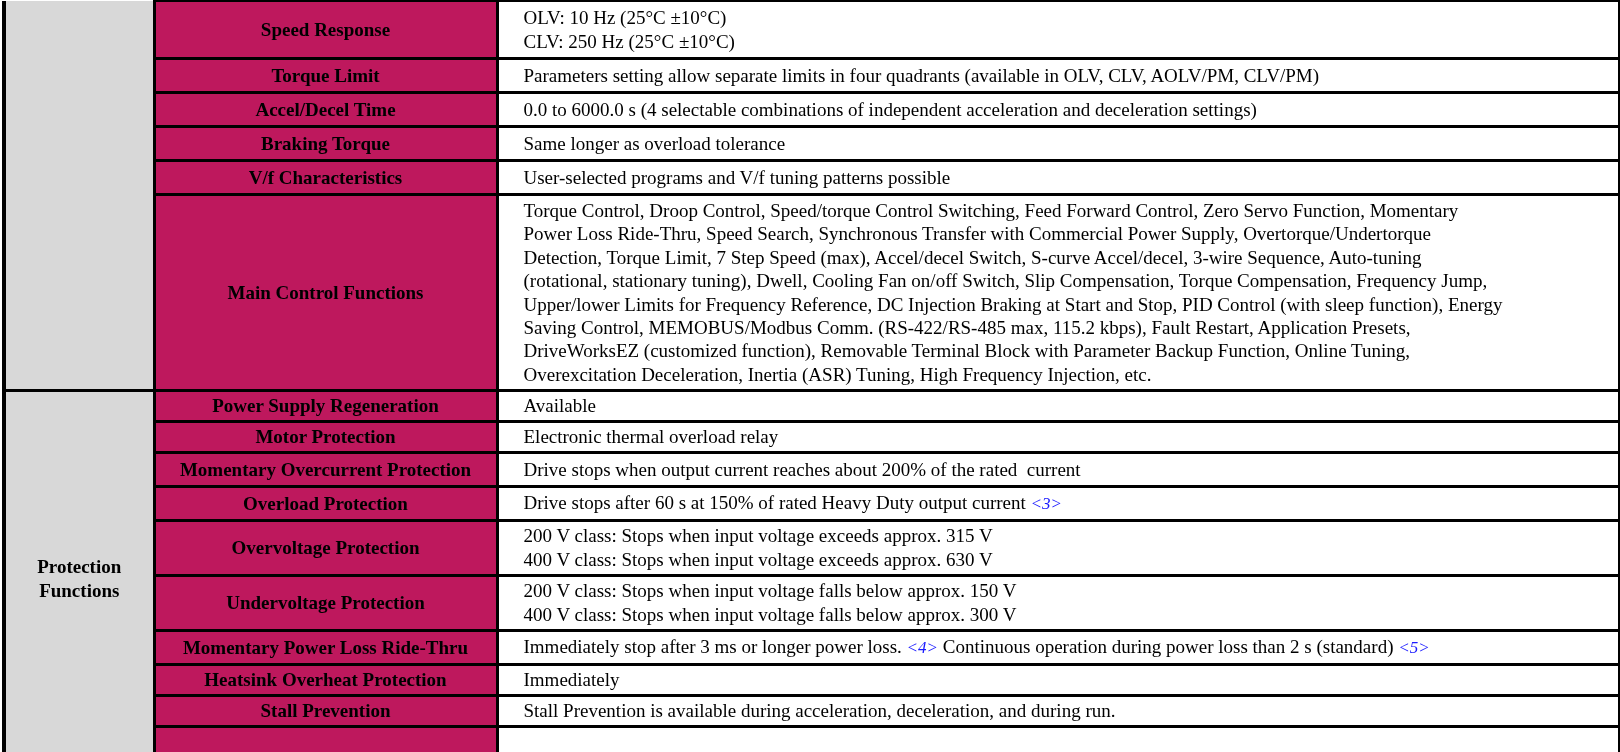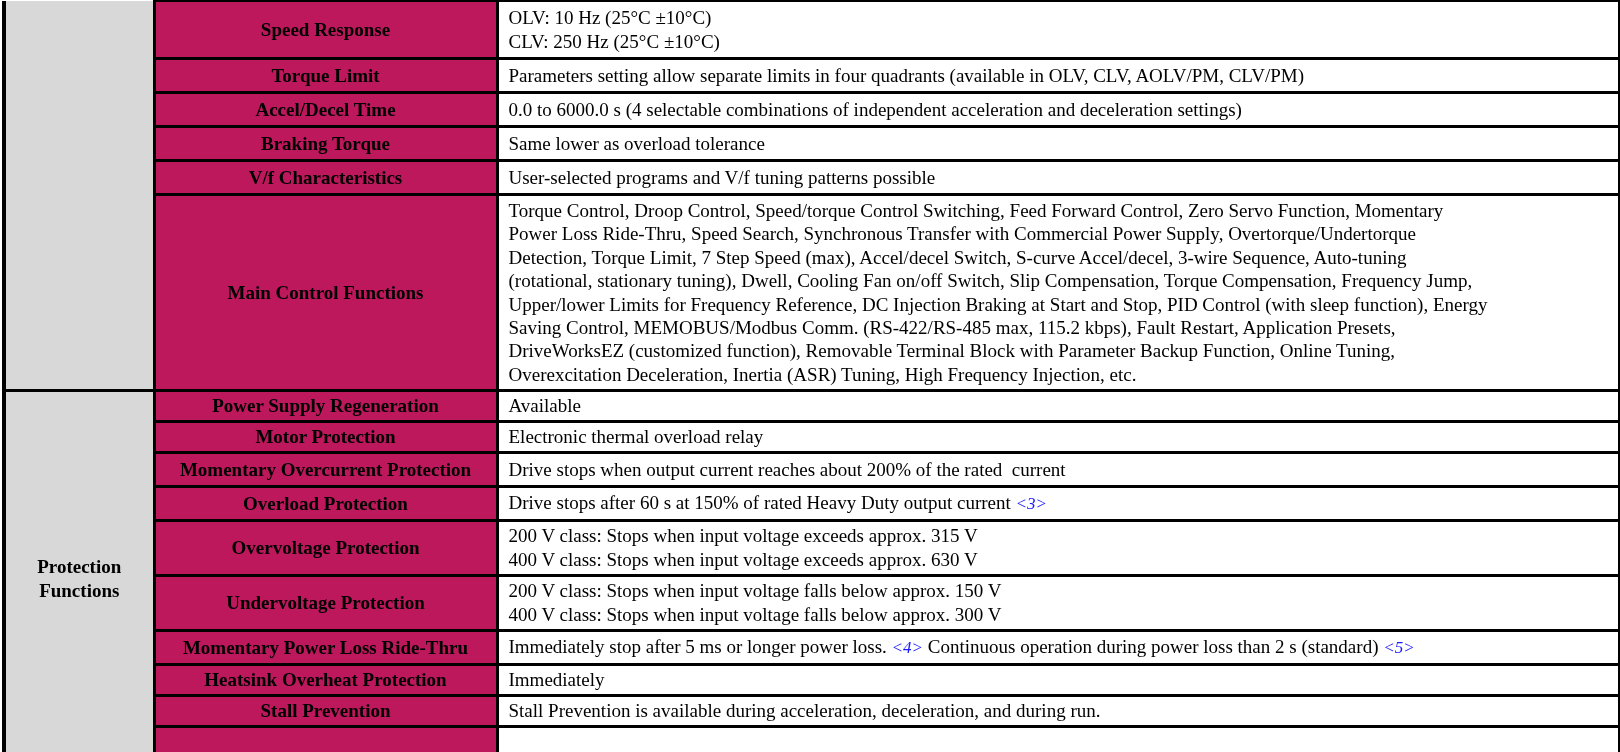--- a/index.html
+++ b/index.html
@@ -29,21 +29,21 @@
     }
     .spec-table td.item {
       background: #be185d;
       font-weight: bold;
       text-align: center;
       line-height: 24px;
     }
     .spec-table td.desc {
       background: #ffffff;
       text-align: left;
-      padding-left: 10px;
+      padding-left: 25px;
       padding-right: 4px;
       line-height: 24px;
       border-right: 4px solid #000;
     }
     .line { display: block; white-space: nowrap; }
     .ref {
       color: #1a1aff;
       font-style: italic;
       font-size: 17px;
     }
@@ -78,21 +78,21 @@
     </tr>
     <tr style="height:34px">
       <td class="item">Accel/Decel Time</td>
       <td class="desc">
           <span class="line">0.0 to 6000.0 s (4 selectable combinations of independent acceleration and deceleration settings)</span>
         </td>
     </tr>
     <tr style="height:34px">
       <td class="item">Braking Torque</td>
       <td class="desc">
-          <span class="line">Same lower as overload tolerance</span>
+          <span class="line">Same longer as overload tolerance</span>
         </td>
     </tr>
     <tr style="height:34px">
       <td class="item">V/f Characteristics</td>
       <td class="desc">
           <span class="line">User-selected programs and V/f tuning patterns possible</span>
         </td>
     </tr>
     <tr style="height:196px">
       <td class="item">Main Control Functions</td>
@@ -146,21 +146,21 @@
     <tr style="height:55px">
       <td class="item">Undervoltage Protection</td>
       <td class="desc">
         <span class="line">200 V class: Stops when input voltage falls below approx. 150 V</span>
         <span class="line">400 V class: Stops when input voltage falls below approx. 300 V</span>
       </td>
     </tr>
     <tr style="height:34px">
       <td class="item">Momentary Power Loss Ride-Thru</td>
       <td class="desc">
-        <span class="line"><span>Immediately stop after 5 ms or longer power loss.</span> <a class="ref">&lt;4&gt;</a> <span>Continuous operation during power loss than 2 s (standard)</span> <a class="ref">&lt;5&gt;</a></span>
+        <span class="line"><span>Immediately stop after 3 ms or longer power loss.</span> <a class="ref">&lt;4&gt;</a> <span>Continuous operation during power loss than 2 s (standard)</span> <a class="ref">&lt;5&gt;</a></span>
       </td>
     </tr>
     <tr style="height:31px">
       <td class="item">Heatsink Overheat Protection</td>
       <td class="desc">
           <span class="line">Immediately</span>
         </td>
     </tr>
     <tr style="height:31px">
       <td class="item">Stall Prevention</td>

